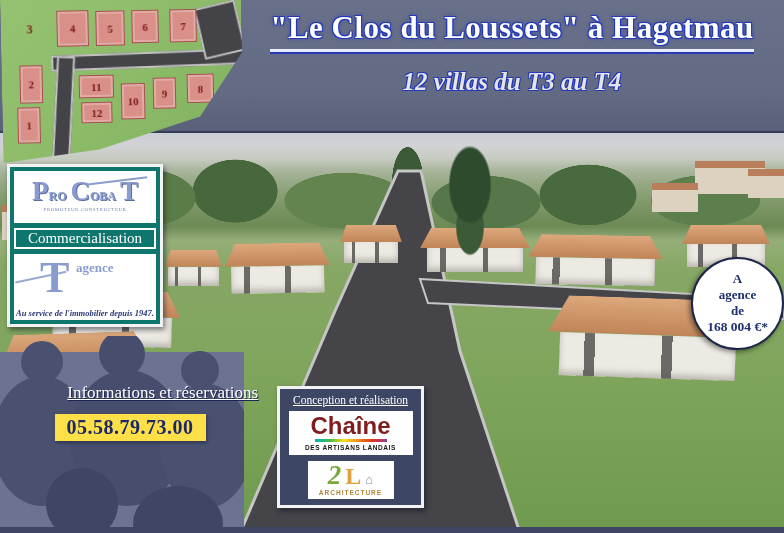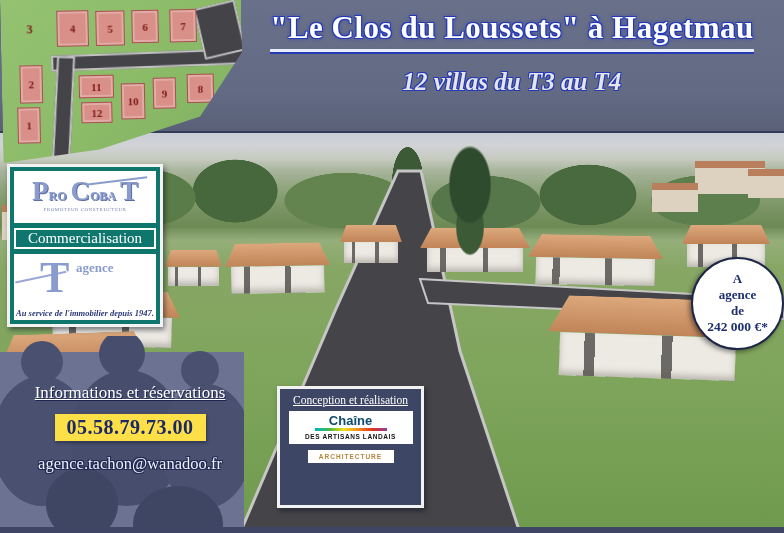--- a/index.html
+++ b/index.html
@@ -83,36 +83,36 @@
            border-top:2px solid #9aa8d4;transform:rotate(-12deg);}
   .ta-tag{position:absolute;left:0;bottom:2px;width:100%;text-align:center;
            font-size:8.5px;font-weight:bold;font-style:italic;color:#2a3878;}
 
   
   .crowd{position:absolute;left:0;top:336px;width:244px;height:197px;z-index:4;}
 
   
   .info-block{position:absolute;left:2px;top:383px;width:256px;z-index:6;text-align:center;}
   .info-label{color:#fff;font-size:17px;text-decoration:underline;
-           text-shadow:1px 1px 0 #1d2650;}
+           text-shadow:1px 1px 0 #1d2650;text-align:right;}
   .phone-box{display:inline-block;margin-top:11px;background:#fde047;padding:2px 12px;
            font-size:20px;font-weight:bold;color:#1b2767;letter-spacing:.5px;
            box-shadow:1px 2px 3px rgba(10,15,30,.4);}
   .email{margin-top:13px;color:#eef0fa;font-size:16.5px;
            text-shadow:-1px -1px 0 #1d2650,1px -1px 0 #1d2650,-1px 1px 0 #1d2650,1px 1px 0 #1d2650;}
 
   
   .conception{position:absolute;left:277px;top:386px;width:147px;height:122px;z-index:6;
            background:#3d4664;border:3px solid #f2f2f2;box-sizing:border-box;
            display:flex;flex-direction:column;align-items:center;
            box-shadow:2px 3px 5px rgba(10,15,30,.5);}
   .concep-label{color:#fff;font-size:11.5px;margin-top:5px;text-decoration:underline;}
   .chaine{background:#fff;width:124px;margin-top:5px;padding:3px 0 4px;text-align:center;}
-  .chaine-name{font-family:"Liberation Sans",sans-serif;font-weight:bold;font-size:13px;
-           color:#0c4a6e;line-height:1;}
+  .chaine-name{font-family:"Liberation Sans",sans-serif;font-weight:bold;font-size:24px;
+           color:#7f1d1d;line-height:1;}
   .rainbow{height:3px;width:72px;margin:1px auto 2px;
            background:linear-gradient(90deg,#00b7c3,#44b849,#f7e017,#f28c1e,#e0331f,#8f3f97);}
   .chaine-sub{font-family:"Liberation Sans",sans-serif;font-weight:bold;font-size:6.5px;
            color:#141414;letter-spacing:.6px;}
   .archlogo{background:#fff;width:86px;margin-top:6px;padding:2px 0 3px;text-align:center;}
   .arch-2{font-size:27px;font-style:italic;color:#7ba83a;font-weight:bold;line-height:.9;}
   .arch-L{font-size:24px;color:#e0a23c;font-weight:bold;line-height:.9;}
   .arch-house{font-size:13px;color:#8a8f95;}
   .arch-label{font-family:"Liberation Sans",sans-serif;font-size:6.5px;letter-spacing:1px;
            color:#b3863a;font-weight:bold;margin-top:1px;}
@@ -288,38 +288,42 @@
     <ellipse cx="127" cy="102" rx="57" ry="68" fill="#474e6d"></ellipse>
     <circle cx="200" cy="34" r="19" fill="#4a5170"></circle>
     <ellipse cx="206" cy="110" rx="46" ry="62" fill="#4a5170"></ellipse>
     <circle cx="82" cy="168" r="36" fill="#3f4663"></circle>
     <ellipse cx="178" cy="188" rx="45" ry="38" fill="#3f4663"></ellipse>
   </svg>
 
   <div class="info-block">
     <div class="info-label">Informations et réservations</div>
     <div class="phone-box">05.58.79.73.00</div>
-    <div class="email">agence.tachon@wanadoo.fr</div>
   </div>
 
   <div class="conception">
     <div class="concep-label">Conception et réalisation</div>
     <div class="chaine">
       <div class="chaine-name">Chaîne</div>
       <div class="rainbow"></div>
       <div class="chaine-sub">DES ARTISANS LANDAIS</div>
     </div>
     <div class="archlogo">
+      <div>
+        <span class="arch-2">2</span>
+        <span class="arch-L">L</span>
+        <span class="arch-house">⌂</span>
+      </div>
       <div class="arch-label">ARCHITECTURE</div>
     </div>
   </div>
 
 
   <div class="bottombar"></div>
 
   <div class="price-circle">
     <div>A</div>
     <div>agence</div>
     <div>de</div>
-    <div class="price-amount">242 000 €*</div>
+    <div class="price-amount">168 004 €*</div>
   </div>
 
 </div>
 
 </body></html>

